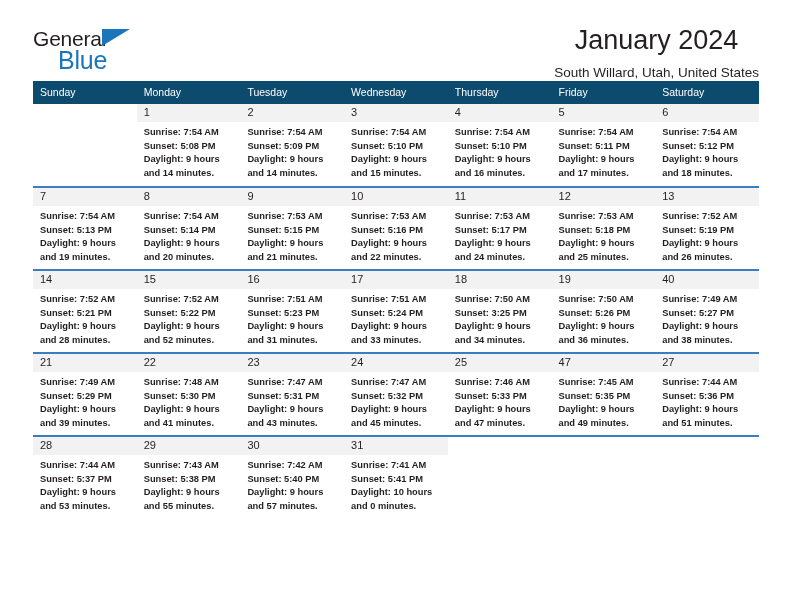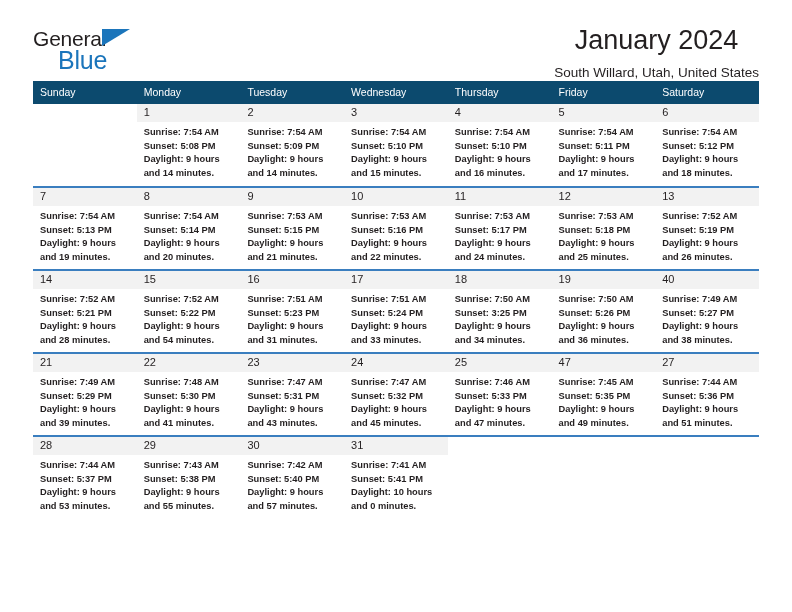--- a/index.html
+++ b/index.html
@@ -342,21 +342,21 @@
             </div>
           </div>
         </td>
         <td>
           <div class="cell-inner">
             <div class="daynum">15</div>
             <div class="info">
               <div>Sunrise: 7:52 AM</div>
               <div>Sunset: 5:22 PM</div>
               <div>Daylight: 9 hours</div>
-              <div>and 54 minutes.</div>
+              <div>and 52 minutes.</div>
             </div>
           </div>
         </td>
         <td>
           <div class="cell-inner">
             <div class="daynum">16</div>
             <div class="info">
               <div>Sunrise: 7:51 AM</div>
               <div>Sunset: 5:23 PM</div>
               <div>Daylight: 9 hours</div>

